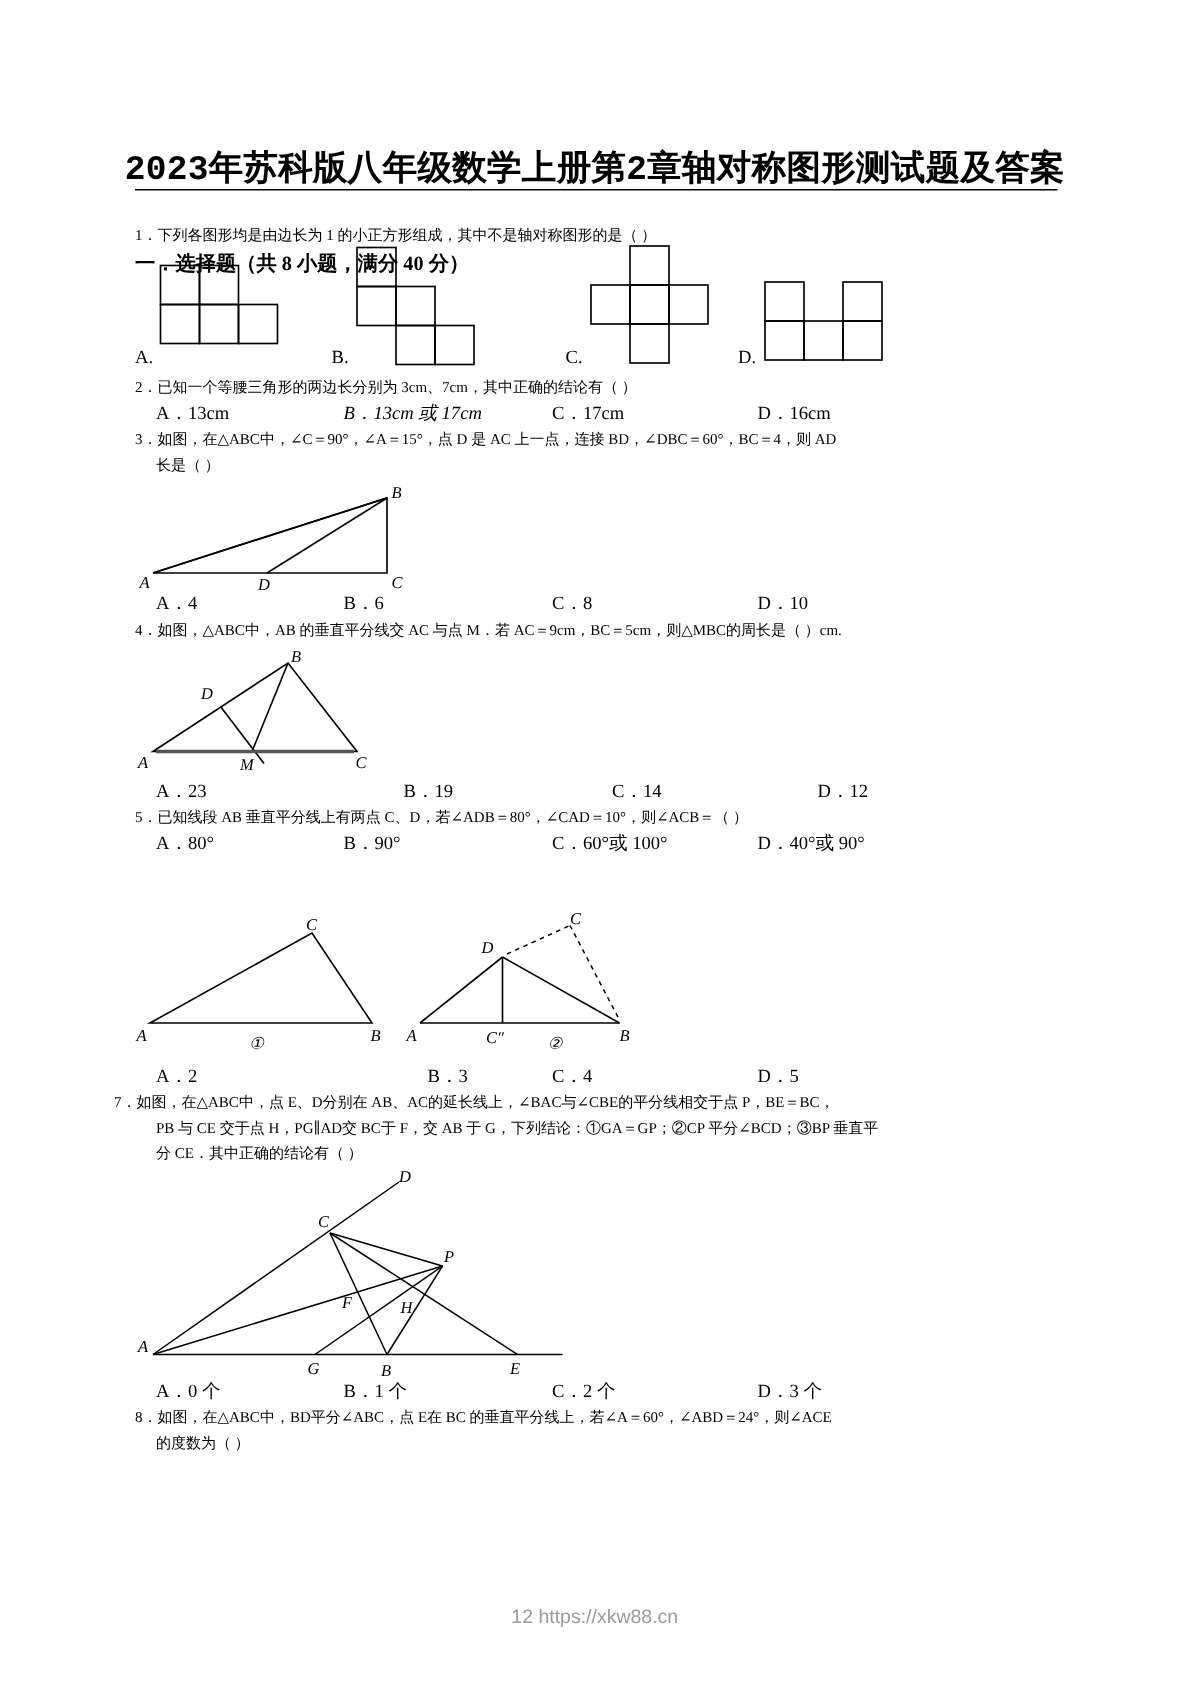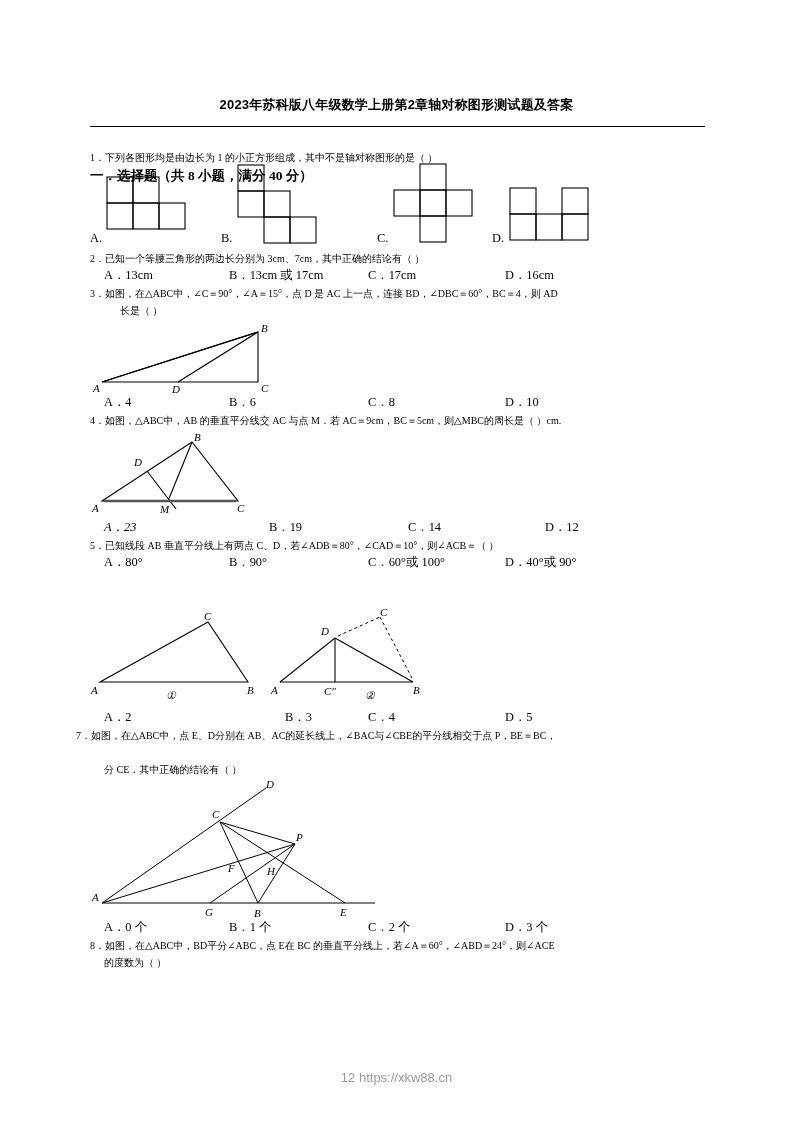--- a/index.html
+++ b/index.html
@@ -19,24 +19,24 @@
     position: absolute;
     left: 0; top: 0;
     width: 793px;
     height: 1122px;
   }
   .doc-title {
     position: absolute;
     left: 0; top: 96px;
     width: 793px;
     text-align: center;
-    font-size: 13px;
+    font-size: 23px;
     font-weight: bold;
     letter-spacing: 0.2px;
-    font-family: Liberation Sans, sans-serif;
+    font-family: Liberation Mono, monospace;
   }
   .hrule {
     position: absolute;
     left: 90px; top: 126px;
     width: 615px;
     height: 1px;
     background: #000;
   }
   .sec-head {
     position: absolute;
@@ -122,27 +122,27 @@
   </div>
   <div class="opts" style="left:90px; top:231px;">A.</div>
   <div class="opts" style="left:221px; top:231px;">B.</div>
   <div class="opts" style="left:377px; top:231px;">C.</div>
   <div class="opts" style="left:492px; top:231px;">D.</div>
 
   <div class="qline" style="left:90px; top:250px;">
     <span>2．</span><span>已知一个等腰三角形的两边长分别为 3cm、7cm，其中正确的结论有（      ）</span>
   </div>
   <div class="opts" style="left:104px; top:267px;">
-    <span class="opt" style="width:125px;">A．13cm</span><span class="opt" style="width:139px;">B．13cm 或 17cm</span><span class="opt" style="width:137px;">C．17cm</span><span class="opt">D．16cm</span>
+    <span class="opt" style="width:125px;">A．13cm</span><span class="opt" style="width:139px;font-style:italic;">B．13cm 或 17cm</span><span class="opt" style="width:137px;">C．17cm</span><span class="opt">D．16cm</span>
   </div>
 
   <div class="qline" style="left:90px; top:285px;">
     <span>3．</span><span>如图，在△ABC中，∠C＝90°，∠A＝15°，点 D 是 AC 上一点，连接 BD，∠DBC＝60°，BC＝4，则 AD</span>
   </div>
-  <div class="qline" style="left:120px; top:302px;">长是（      ）</div>
+  <div class="qline" style="left:104px; top:302px;">长是（      ）</div>
 
   <div class="fig" style="left:90px; top:320px;">
     <svg width="450" height="75" viewBox="0 0 450 75">
       <g stroke="#000" stroke-width="1.1" fill="none">
         <path d="M 12 62 L 168 62 L 168 12 Z"></path>
         <path d="M 12 62 L 168 12"></path>
         <path d="M 88 62 L 168 12"></path>
       </g>
       <text class="lbl" x="3" y="72">A</text>
       <text class="lbl" x="82" y="73">D</text>
@@ -171,21 +171,21 @@
       </g>
       <text class="lbl" x="2" y="83">A</text>
       <text class="lbl" x="70" y="84">M</text>
       <text class="lbl" x="147" y="83">C</text>
       <text class="lbl" x="104" y="12">B</text>
       <text class="lbl" x="44" y="37">D</text>
     </svg>
   </div>
 
   <div class="opts" style="left:104px; top:519px;">
-    <span class="opt" style="width:125px;font-style:italic;">A．23</span><span class="opt" style="width:139px;margin-left:40px;">B．19</span><span class="opt" style="width:137px;">C．14</span><span class="opt">D．12</span>
+    <span class="opt" style="width:125px;">A．23</span><span class="opt" style="width:139px;margin-left:40px;">B．19</span><span class="opt" style="width:137px;">C．14</span><span class="opt">D．12</span>
   </div>
 
   <div class="qline" style="left:90px; top:537px;">
     <span>5．</span><span>已知线段 AB 垂直平分线上有两点 C、D，若∠ADB＝80°，∠CAD＝10°，则∠ACB＝（      ）</span>
   </div>
   <div class="opts" style="left:104px; top:554px;">
     <span class="opt" style="width:125px;">A．80°</span><span class="opt" style="width:139px;">B．90°</span><span class="opt" style="width:137px;">C．60°或 100°</span><span class="opt">D．40°或 90°</span>
   </div>
 
 
@@ -222,20 +222,21 @@
     </svg>
   </div>
 
   <div class="opts" style="left:104px; top:709px;">
     <span class="opt" style="width:125px;">A．2</span><span class="opt" style="width:139px;text-align:center;">B．3</span><span class="opt" style="width:137px;">C．4</span><span class="opt">D．5</span>
   </div>
 
   <div class="qline" style="left:76px; top:727px;text-align:right;">
     <span>7．</span><span>如图，在△ABC中，点 E、D分别在 AB、AC的延长线上，∠BAC与∠CBE的平分线相交于点 P，BE＝BC，</span>
   </div>
+  <div class="qline" style="left:104px; top:744px;">PB 与 CE 交于点 H，PG∥AD交 BC于 F，交 AB 于 G，下列结论：①GA＝GP；②CP 平分∠BCD；③BP 垂直平</div>
   <div class="qline" style="left:104px; top:761px;">分 CE．其中正确的结论有（      ）</div>
 
   <div class="fig" style="left:90px; top:780px;">
     <svg width="400" height="140" viewBox="0 0 400 140">
       <g stroke="#000" stroke-width="1.0" fill="none">
 
         <path d="M 12 123 L 285 123"></path>
 
         <path d="M 12 123 L 176 8"></path>
 

